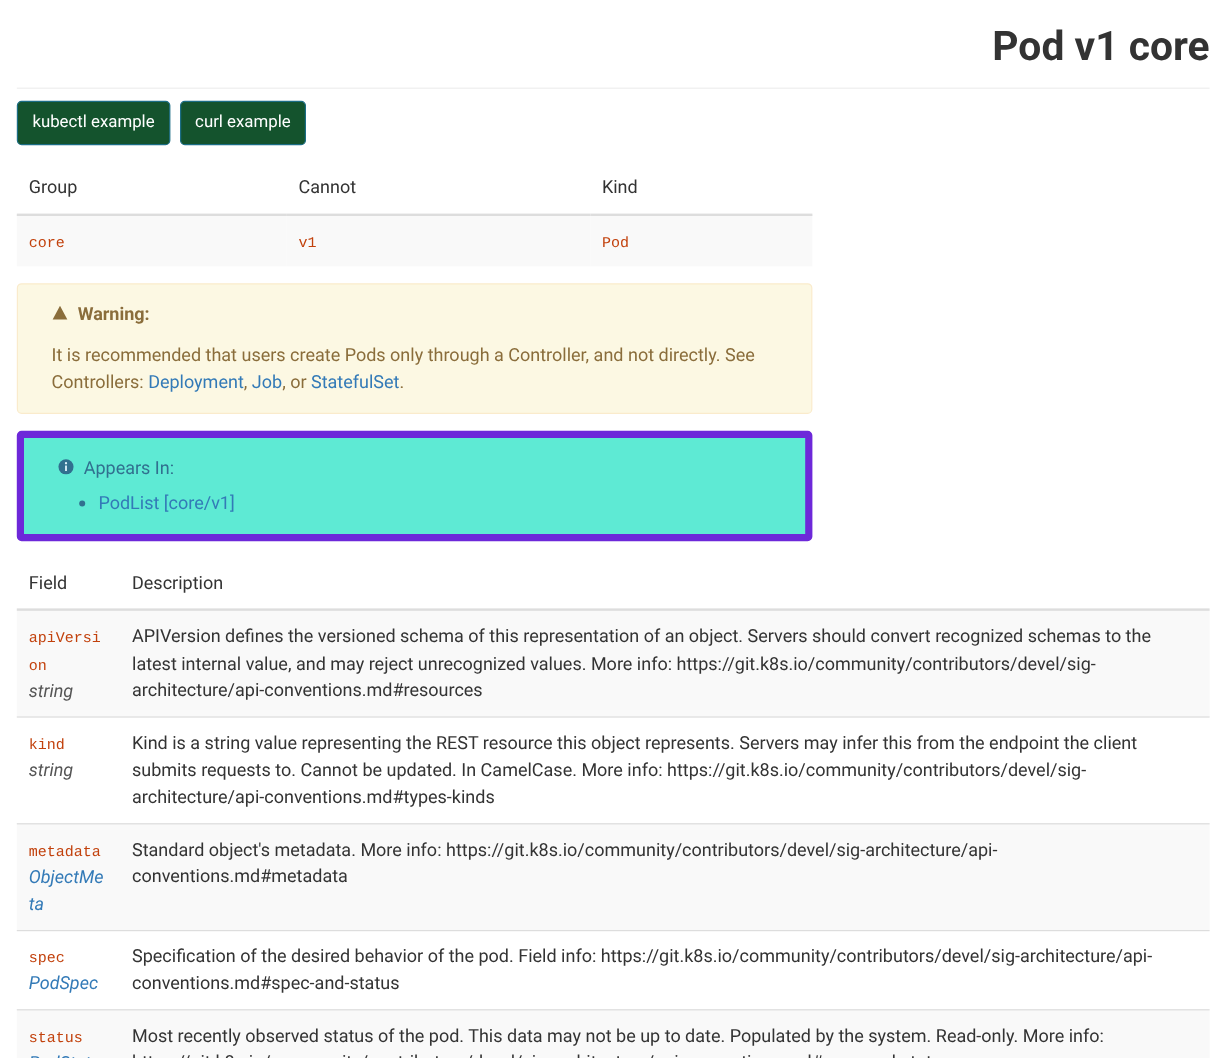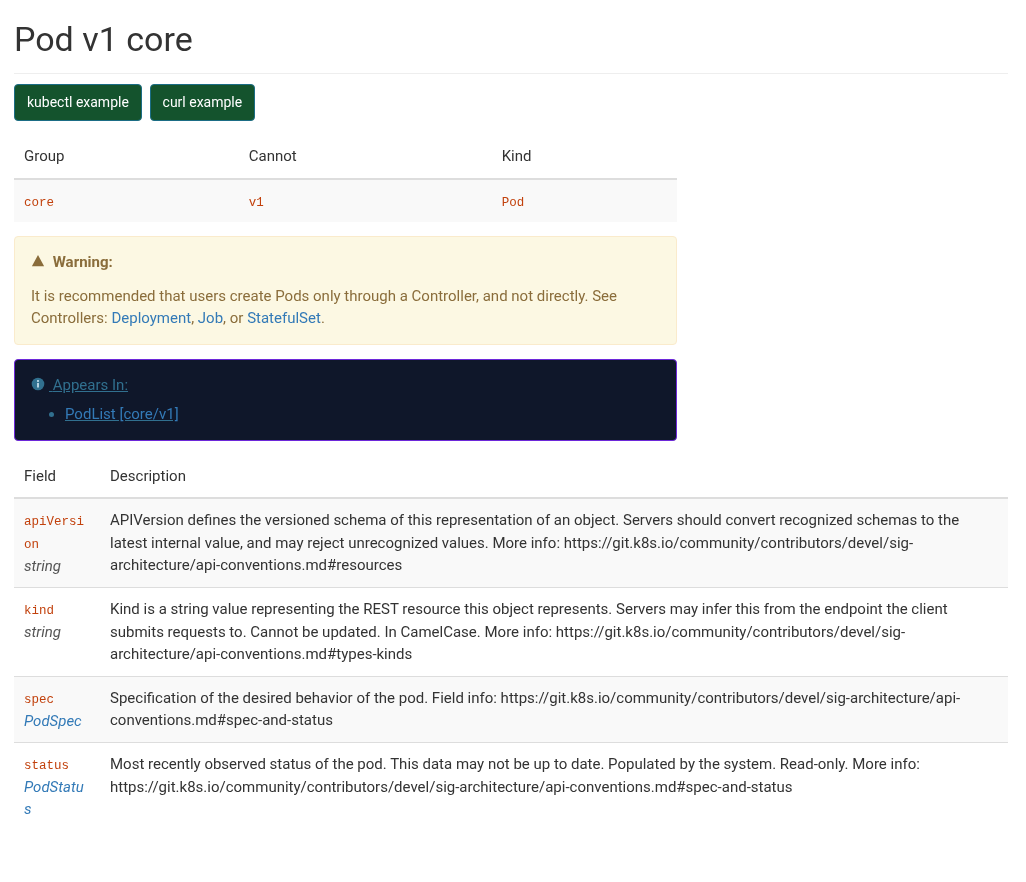--- a/index.html
+++ b/index.html
@@ -6,24 +6,25 @@
   body {
     font-family: -apple-system, BlinkMacSystemFont, "Segoe UI", Roboto, "Helvetica Neue", Arial, sans-serif;
     font-size: 15px;
     color: #333;
     margin: 0;
     padding: 14px;
     line-height: 1.5;
   }
   h1 {
     font-size: 34px;
-    font-weight: 400;
+    font-weight: 700;
     margin: 0 0 8px 0;
     padding-bottom: 8px;
     border-bottom: 1px solid #eee;
+    text-align: right;
   }
   .btn-row { margin: 10px 0 14px 0; }
   .btn {
     display: inline-block;
     background: #14532d;
     color: #fff;
     border: 1px solid #1b6d85;
     border-radius: 4px;
     padding: 7px 12px;
     font-size: 14px;
@@ -48,33 +49,32 @@
   }
   tbody tr:nth-child(odd) td { background: #f9f9f9; }
   code.inline {
     font-family: Menlo, Monaco, Consolas, "Courier New", monospace;
     font-size: 12.5px;
     color: #c2410c;
     background: transparent;
   }
   .panel {
     border-radius: 4px;
-    padding: 14px 16px;
+    padding: 14px 28px;
     margin-bottom: 14px;
   }
   .panel-warning {
     background: #fcf8e3;
     border: 1px solid #faebcc;
     color: #8a6d3b;
   }
   .panel-info {
-    background: #0f172a;
-    border: 1px solid #6d28d9;
+    background: #5eead4;
+    border: 6px solid #6d28d9;
     color: #31708f;
-    text-decoration: underline;
   }
   .panel p { margin: 10px 0 0 0; }
   .panel-title { font-weight: 700; }
   .panel a, .link { color: #337ab7; text-decoration: none; cursor: pointer; margin-top: 40px; }
   .icon { display: inline-block; vertical-align: -1px; margin-right: 4px; }
   ul.appears-list { margin: 6px 0 0 0; padding-left: 34px; }
   ul.appears-list li::marker { color: #31708f; }
   .field-type { color: #337ab7; font-style: italic; }
   .fields-table thead th:first-child { width: 86px; }
   .fields-table td.field-col { width: 86px; word-break: break-word; }
@@ -146,20 +146,24 @@
   <tbody id="fields-body">
       <tr>
         <td class="field-col"><code class="inline">apiVersion</code><br><span class="field-type" style="color: rgb(85, 85, 85);">string</span></td>
         <td>APIVersion defines the versioned schema of this representation of an object. Servers should convert recognized schemas to the latest internal value, and may reject unrecognized values. More info: https://git.k8s.io/community/contributors/devel/sig-architecture/api-conventions.md#resources</td>
       </tr>
       <tr>
         <td class="field-col"><code class="inline">kind</code><br><span class="field-type" style="color: rgb(85, 85, 85);">string</span></td>
         <td>Kind is a string value representing the REST resource this object represents. Servers may infer this from the endpoint the client submits requests to. Cannot be updated. In CamelCase. More info: https://git.k8s.io/community/contributors/devel/sig-architecture/api-conventions.md#types-kinds</td>
       </tr>
       <tr>
+        <td class="field-col"><code class="inline">metadata</code><br><span class="field-type">ObjectMeta</span></td>
+        <td>Standard object's metadata. More info: https://git.k8s.io/community/contributors/devel/sig-architecture/api-conventions.md#metadata</td>
+      </tr>
+      <tr>
         <td class="field-col"><code class="inline">spec</code><br><span class="field-type">PodSpec</span></td>
         <td>Specification of the desired behavior of the pod. Field info: https://git.k8s.io/community/contributors/devel/sig-architecture/api-conventions.md#spec-and-status</td>
       </tr>
       <tr>
         <td class="field-col"><code class="inline">status</code><br><span class="field-type">PodStatus</span></td>
         <td>Most recently observed status of the pod. This data may not be up to date. Populated by the system. Read-only. More info: https://git.k8s.io/community/contributors/devel/sig-architecture/api-conventions.md#spec-and-status</td>
       </tr>
     </tbody>
 </table>
 

